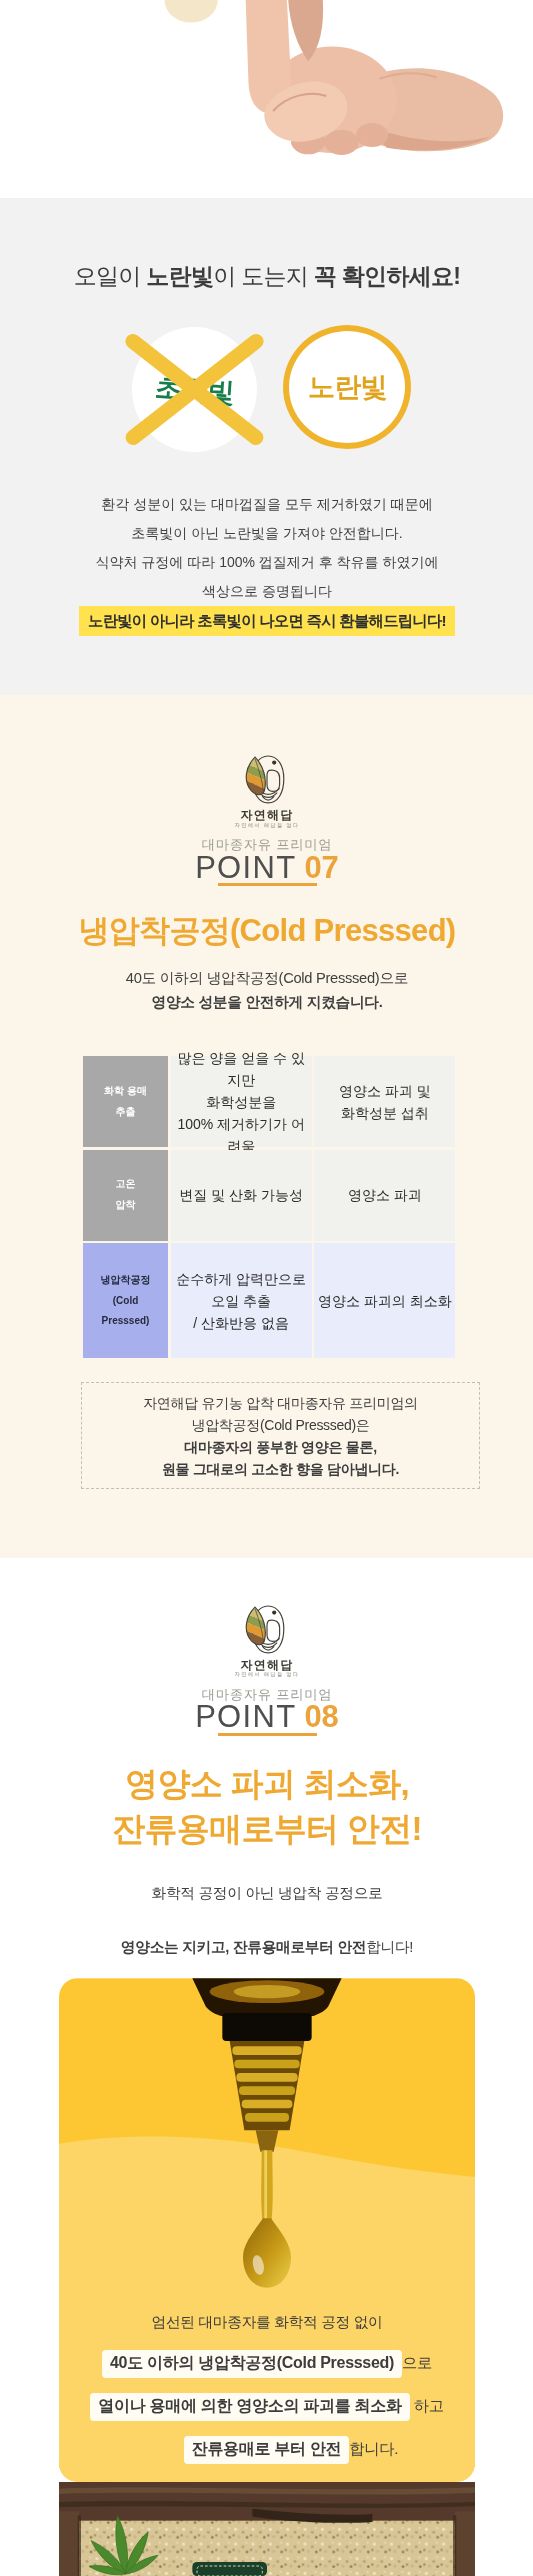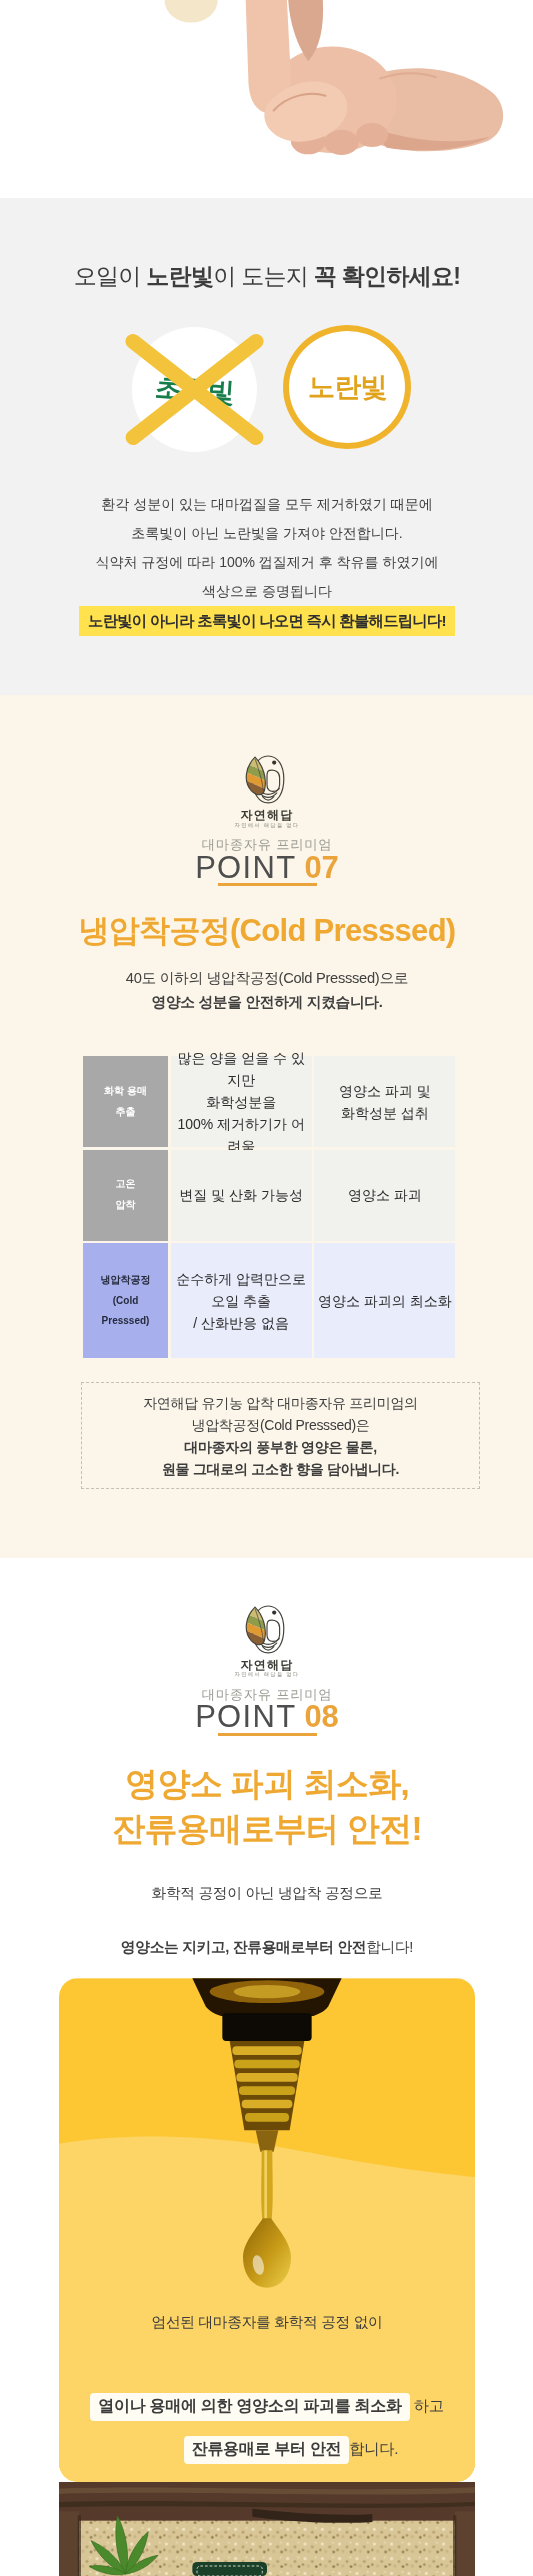--- a/index.html
+++ b/index.html
@@ -284,20 +284,23 @@
       <rect x="279" y="202" width="66" height="13" rx="6" fill="#caa21a"></rect>
       <path d="M295,228 L329,228 L322,260 L302,260 Z" fill="#8a6410"></path>
 
       <path d="M304,258 C304,300 302,330 305,362 L319,362 C322,330 320,300 320,258 Z" fill="#d3a61d"></path>
       <rect x="308" y="258" width="4" height="104" fill="#f7dc6e" opacity="0.8"></rect>
       <path d="M306,360 C290,382 276,400 276,418 C276,446 292,464 312,464 C332,464 348,446 348,418 C348,400 334,382 318,360 Z" fill="url(#dropGrad)"></path>
       <ellipse cx="299" cy="430" rx="8" ry="15" fill="#ffffff" opacity="0.55" transform="rotate(-12 299 430)"></ellipse>
     </svg>
 
     <div class="banner-line l1">엄선된 대마종자를 화학적 공정 없이</div>
+    <div class="banner-line l2">
+      <span class="hl">40도 이하의 냉압착공정(Cold Presssed)</span><span class="tail">으로</span>
+    </div>
     <div class="banner-line l3">
       <span class="hl">열이나 용매에 의한 영양소의 파괴를 최소화</span><span class="tail"> 하고</span>
     </div>
     <div class="banner-line l4">
       <span class="hl">잔류용매로 부터 안전</span><span class="tail">합니다.</span>
     </div>
   </div>
 
   <div class="abs" id="seed-photo">
     <svg width="416" height="94" viewBox="0 0 624 141">

